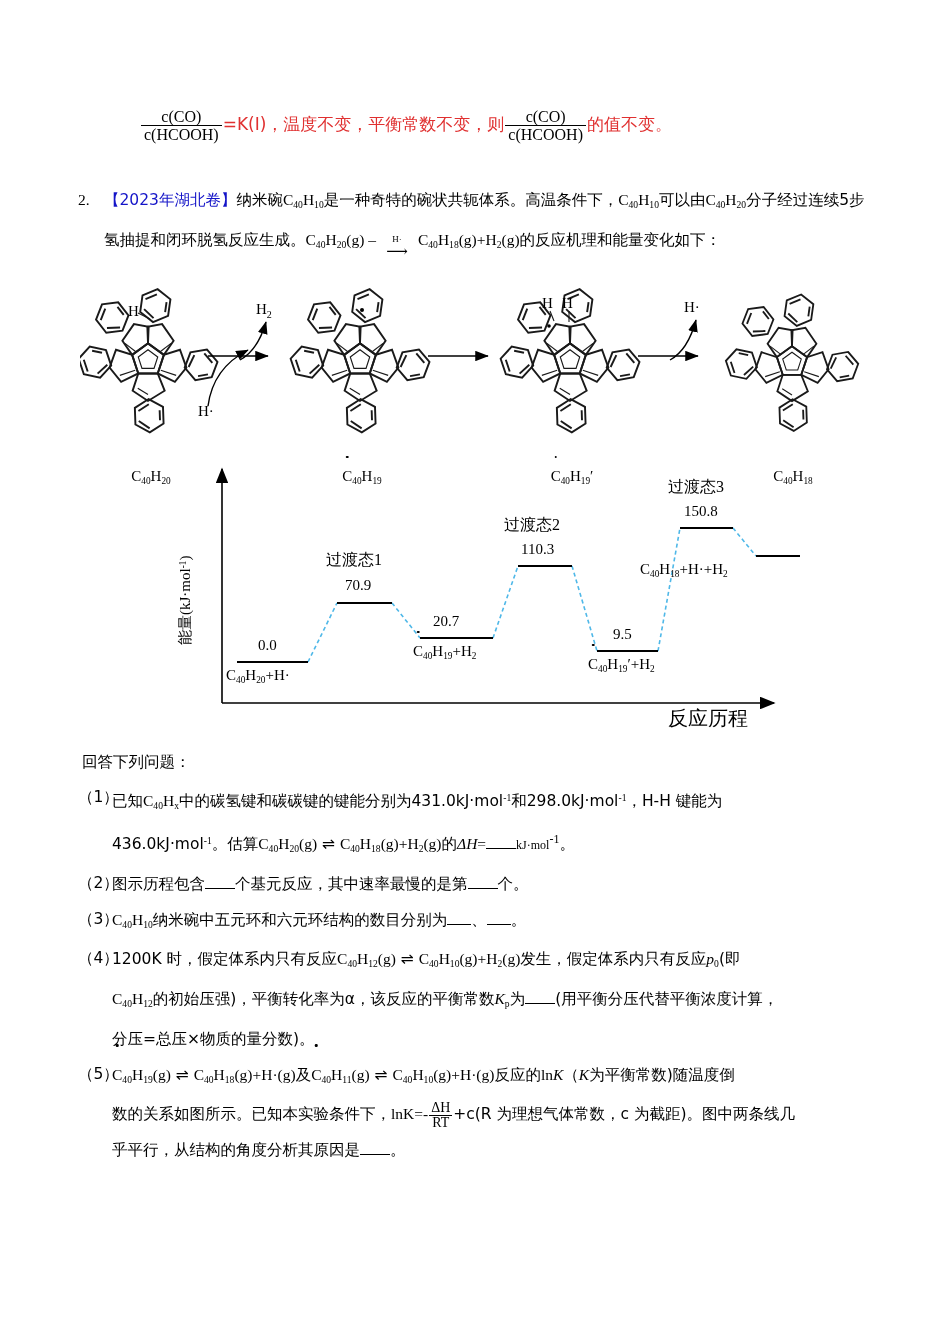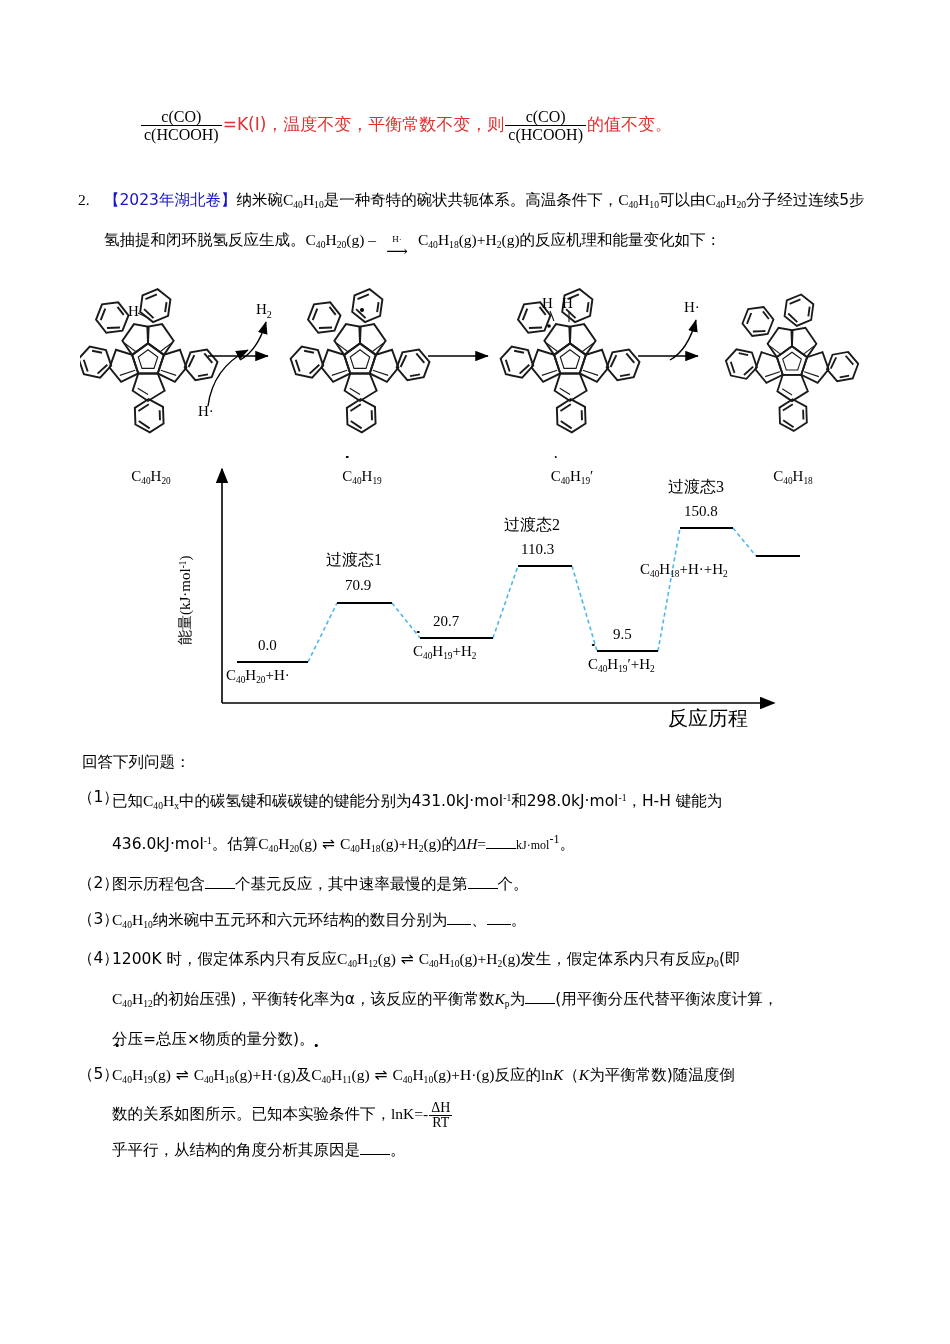--- a/index.html
+++ b/index.html
@@ -378,20 +378,20 @@
         <br>
         <span class="cn">分压=总压×物质的量分数)。</span>
       </span>
     </div>
 
     <div class="q">
       <span class="lbl cn">（5）</span>
       <span class="txt">
         <span class="fml"><span class="dotover">C</span><sub>40</sub>H<sub>19</sub>(g)</span><span class="eqsign"> ⇌ </span><span class="fml">C<sub>40</sub>H<sub>18</sub>(g)+H·(g)</span><span class="cn">及</span><span class="fml"><span class="dotover">C</span><sub>40</sub>H<sub>11</sub>(g)</span><span class="eqsign"> ⇌ </span><span class="fml">C<sub>40</sub>H<sub>10</sub>(g)+H·(g)</span><span class="cn">反应的</span><span class="fml">ln<i>K</i></span><span class="cn">（</span><i class="fml">K</i><span class="cn">为平衡常数)随温度倒</span>
         <br>
-        <span class="cn">数的关系如图所示。已知本实验条件下，</span><span class="fml">lnK=-</span><span class="frac-inline"><span class="num">ΔH</span><span class="den">RT</span></span>
+        <span class="cn">数的关系如图所示。已知本实验条件下，</span><span class="fml">lnK=-</span><span class="frac-inline"><span class="num">ΔH</span><span class="den">RT</span></span><span class="cn">+c(R 为理想气体常数，c 为截距)。图中两条线几</span>
         <br>
         <span class="cn">乎平行，从结构的角度分析其原因是</span><span class="blank"></span><span class="cn">。</span>
       </span>
     </div>
 
   </div>
 </div>
 
 </body></html>

